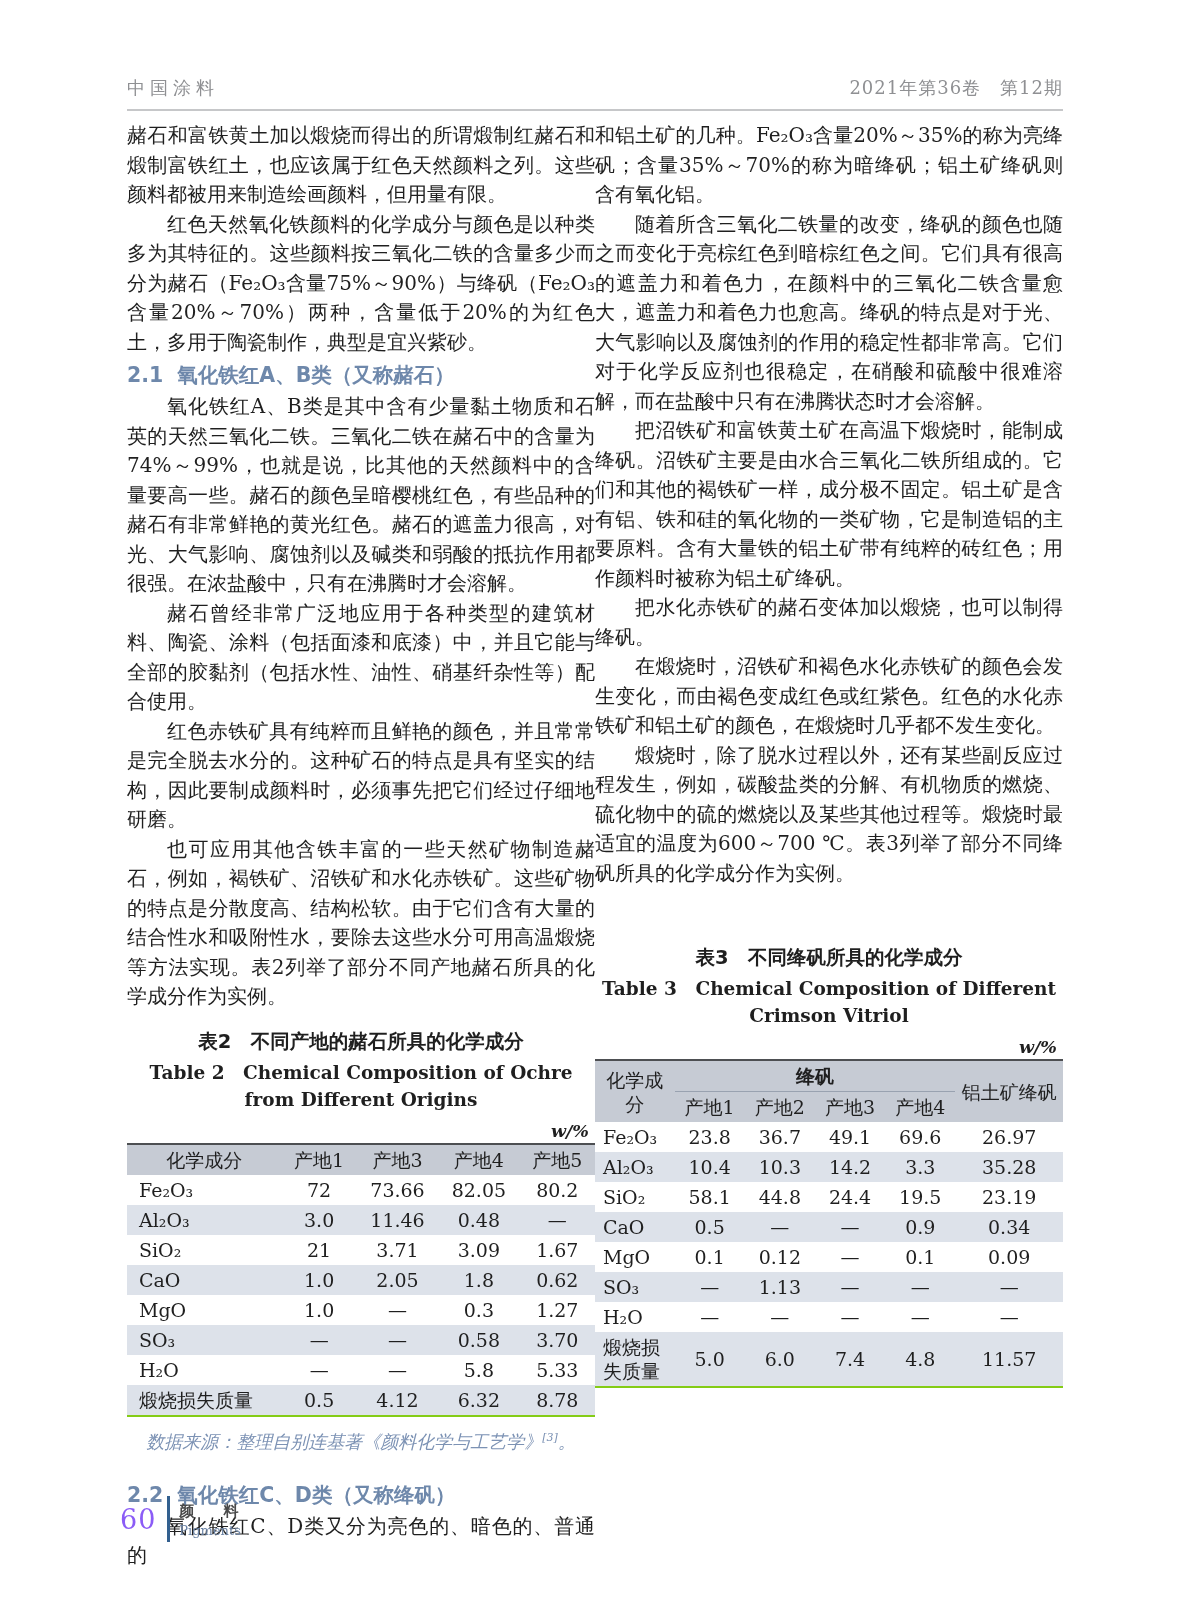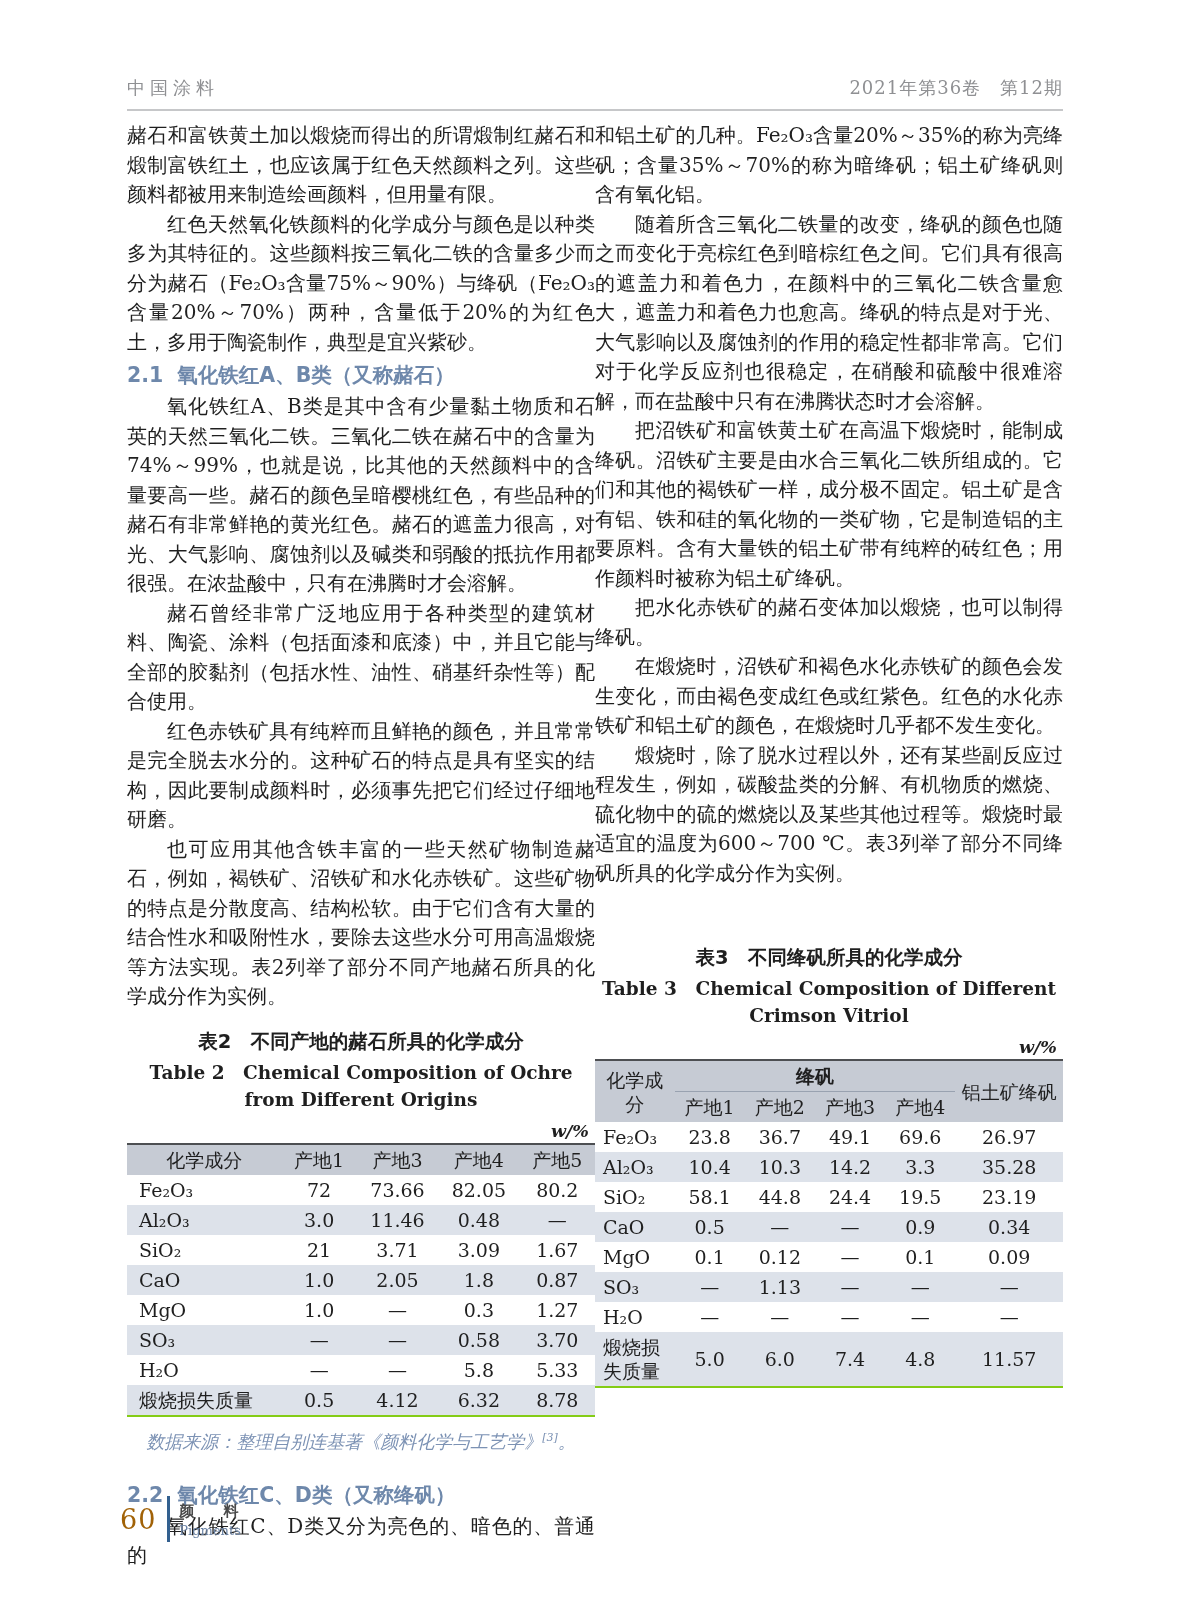--- a/index.html
+++ b/index.html
@@ -64,21 +64,21 @@
     margin-top:9px;text-align:center;font-style:italic;
     color:#7c92b4;font-size:18px;line-height:24px;
   }
   .tbl-source sup{font-size:11px;}
   
   .page-footer{
     position:absolute;left:120px;top:1496px;
     display:flex;align-items:center;
   }
   .page-num{
-    font-size:27px;color:#a16207;margin-right:11px;line-height:1;
+    font-size:27px;color:#8b5cf6;margin-right:11px;line-height:1;
     letter-spacing:1px;
   }
   .footer-bar{width:3px;height:46px;background:#33608f;margin-right:9px;}
   .footer-col{display:flex;flex-direction:column;justify-content:center;}
   .footer-cn{
     font-size:15px;color:#4a4a4a;letter-spacing:12px;line-height:24px;
     font-weight:bold;
   }
   .footer-en{font-size:13px;color:#6a82a4;line-height:16px;}
 </style>
@@ -141,21 +141,21 @@
                 <td>21</td>
                 <td>3.71</td>
                 <td>3.09</td>
                 <td>1.67</td>
               </tr>
               <tr>
                 <td>CaO</td>
                 <td>1.0</td>
                 <td>2.05</td>
                 <td>1.8</td>
-                <td>0.87</td>
+                <td>0.62</td>
               </tr>
               <tr>
                 <td>MgO</td>
                 <td>1.0</td>
                 <td>—</td>
                 <td>0.3</td>
                 <td>1.27</td>
               </tr>
               <tr>
                 <td>SO₃</td>

